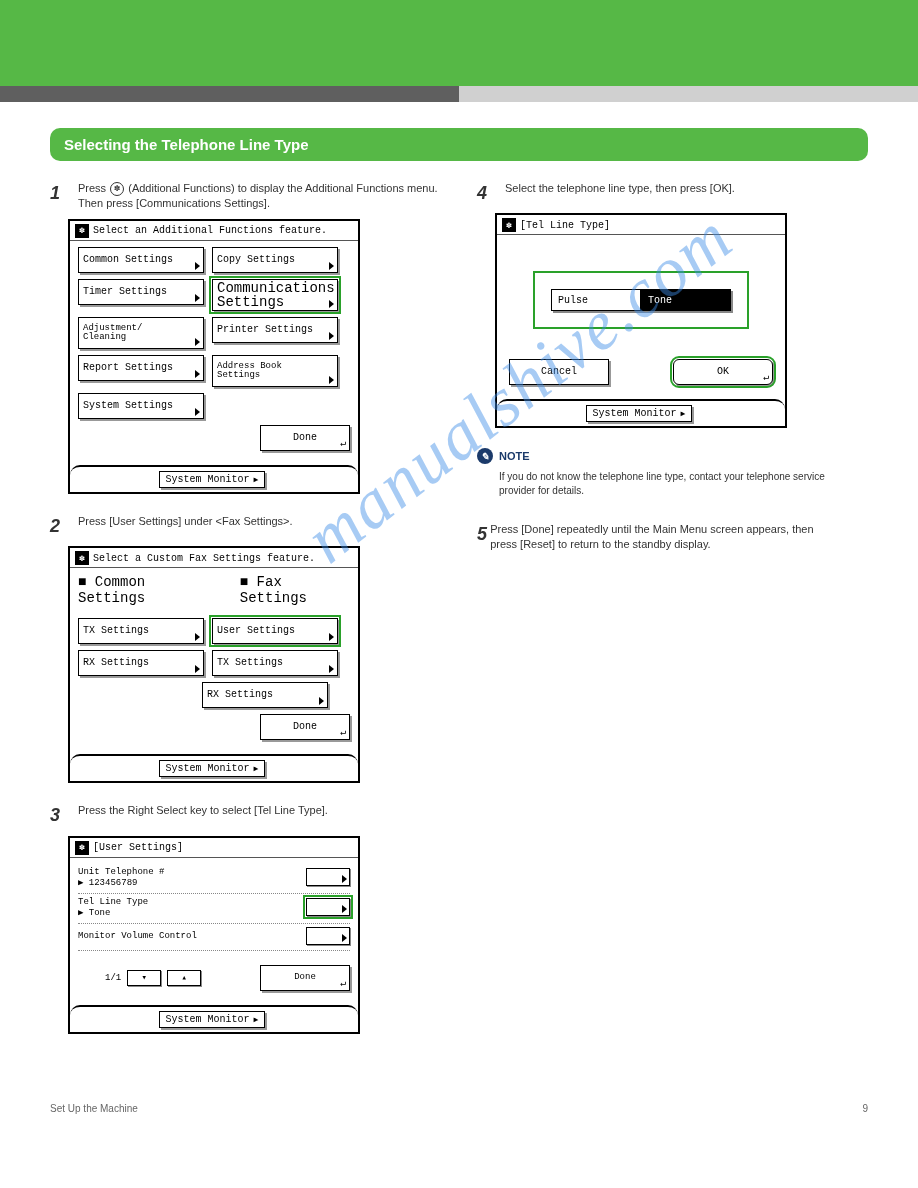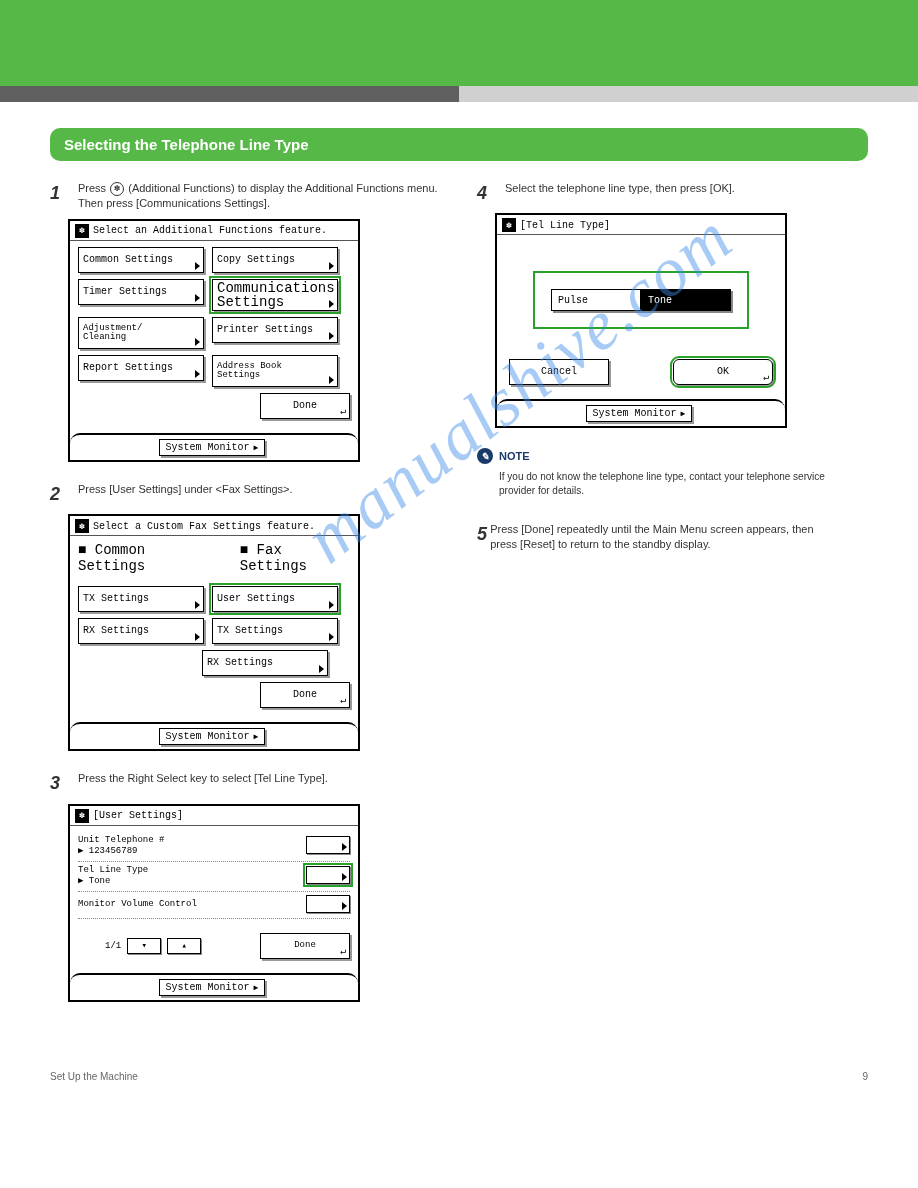--- a/index.html
+++ b/index.html
@@ -245,20 +245,23 @@
           <div class="lcd-row">
             <div class="lcd-btn" style="height:24px;font-size:9px"><span>Adjustment/
 Cleaning</span><span class="tri"></span></div>
             <div class="lcd-btn"><span>Printer Settings</span><span class="tri"></span></div>
           </div>
           <div class="lcd-row">
             <div class="lcd-btn"><span>Report Settings</span><span class="tri"></span></div>
             <div class="lcd-btn" style="height:24px;font-size:9px"><span>Address Book
 Settings</span><span class="tri"></span></div>
           </div>
+          <div class="lcd-row">
+            <div class="lcd-btn"><span>System Settings</span><span class="tri"></span></div>
+          </div>
           <div class="done-row">
             <div class="lcd-btn small"><span>Done</span><span class="enter">↵</span></div>
           </div>
         </div>
         <div class="sys-mon-row">
           <div class="sys-mon-btn">
               <span>System Monitor</span>
               <span style="font-size:8px">▶</span>
             </div>
         </div>

